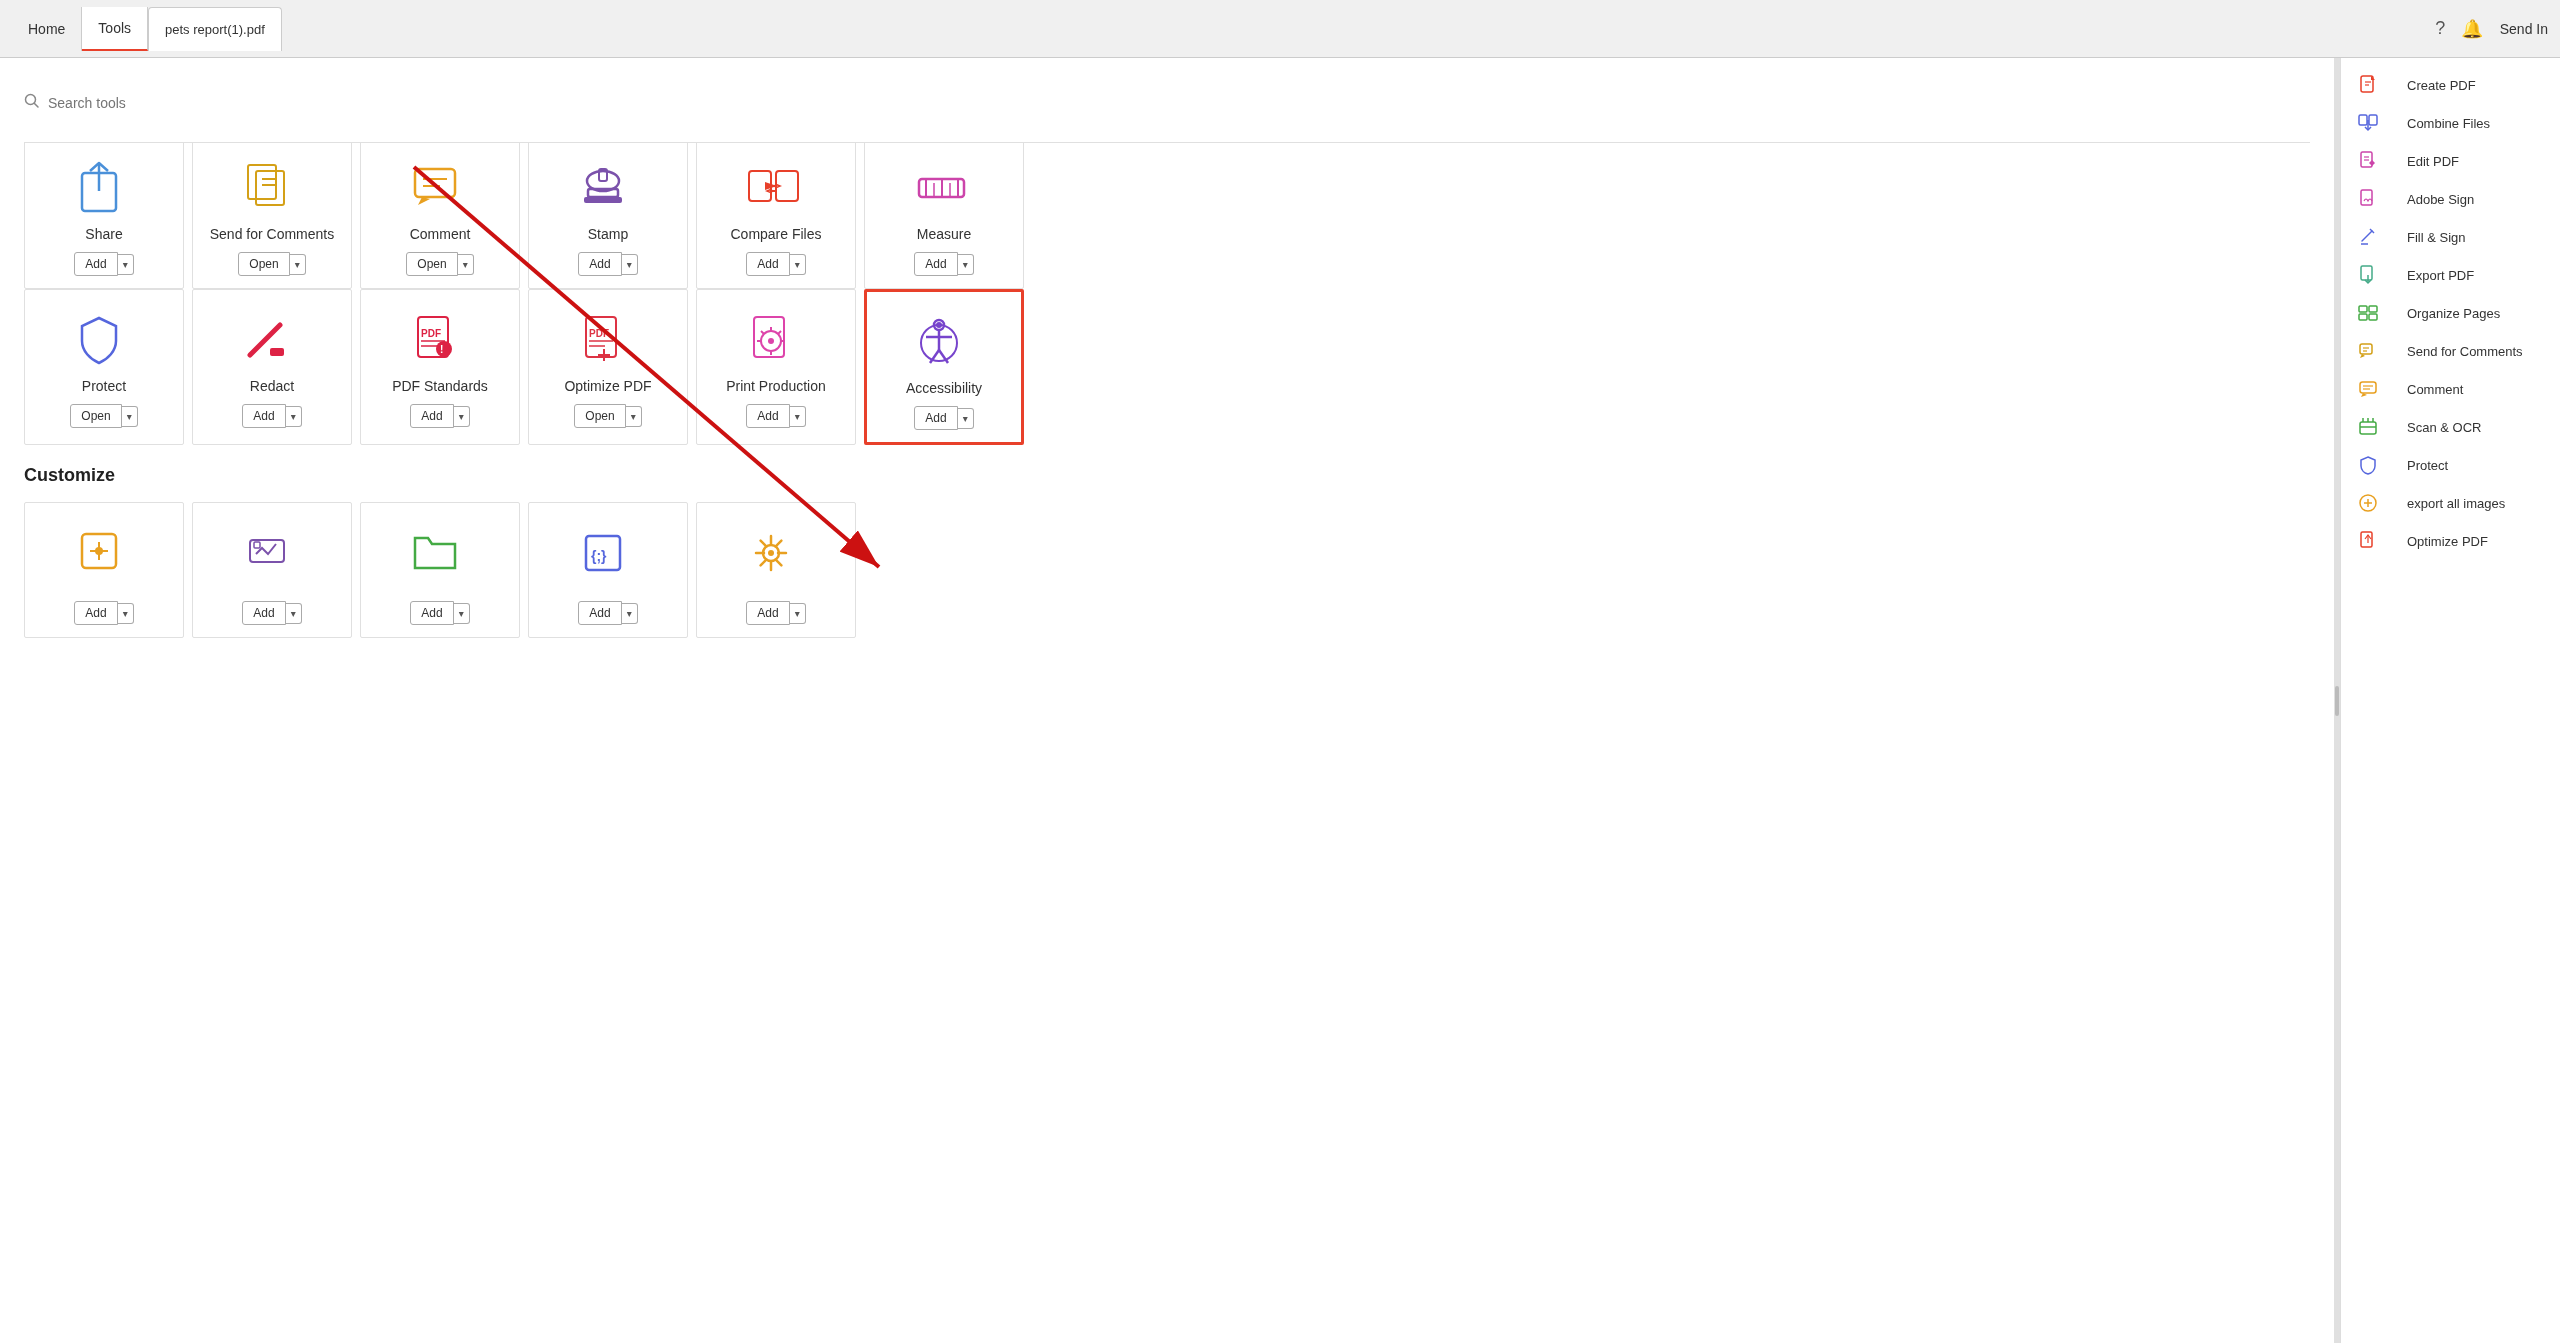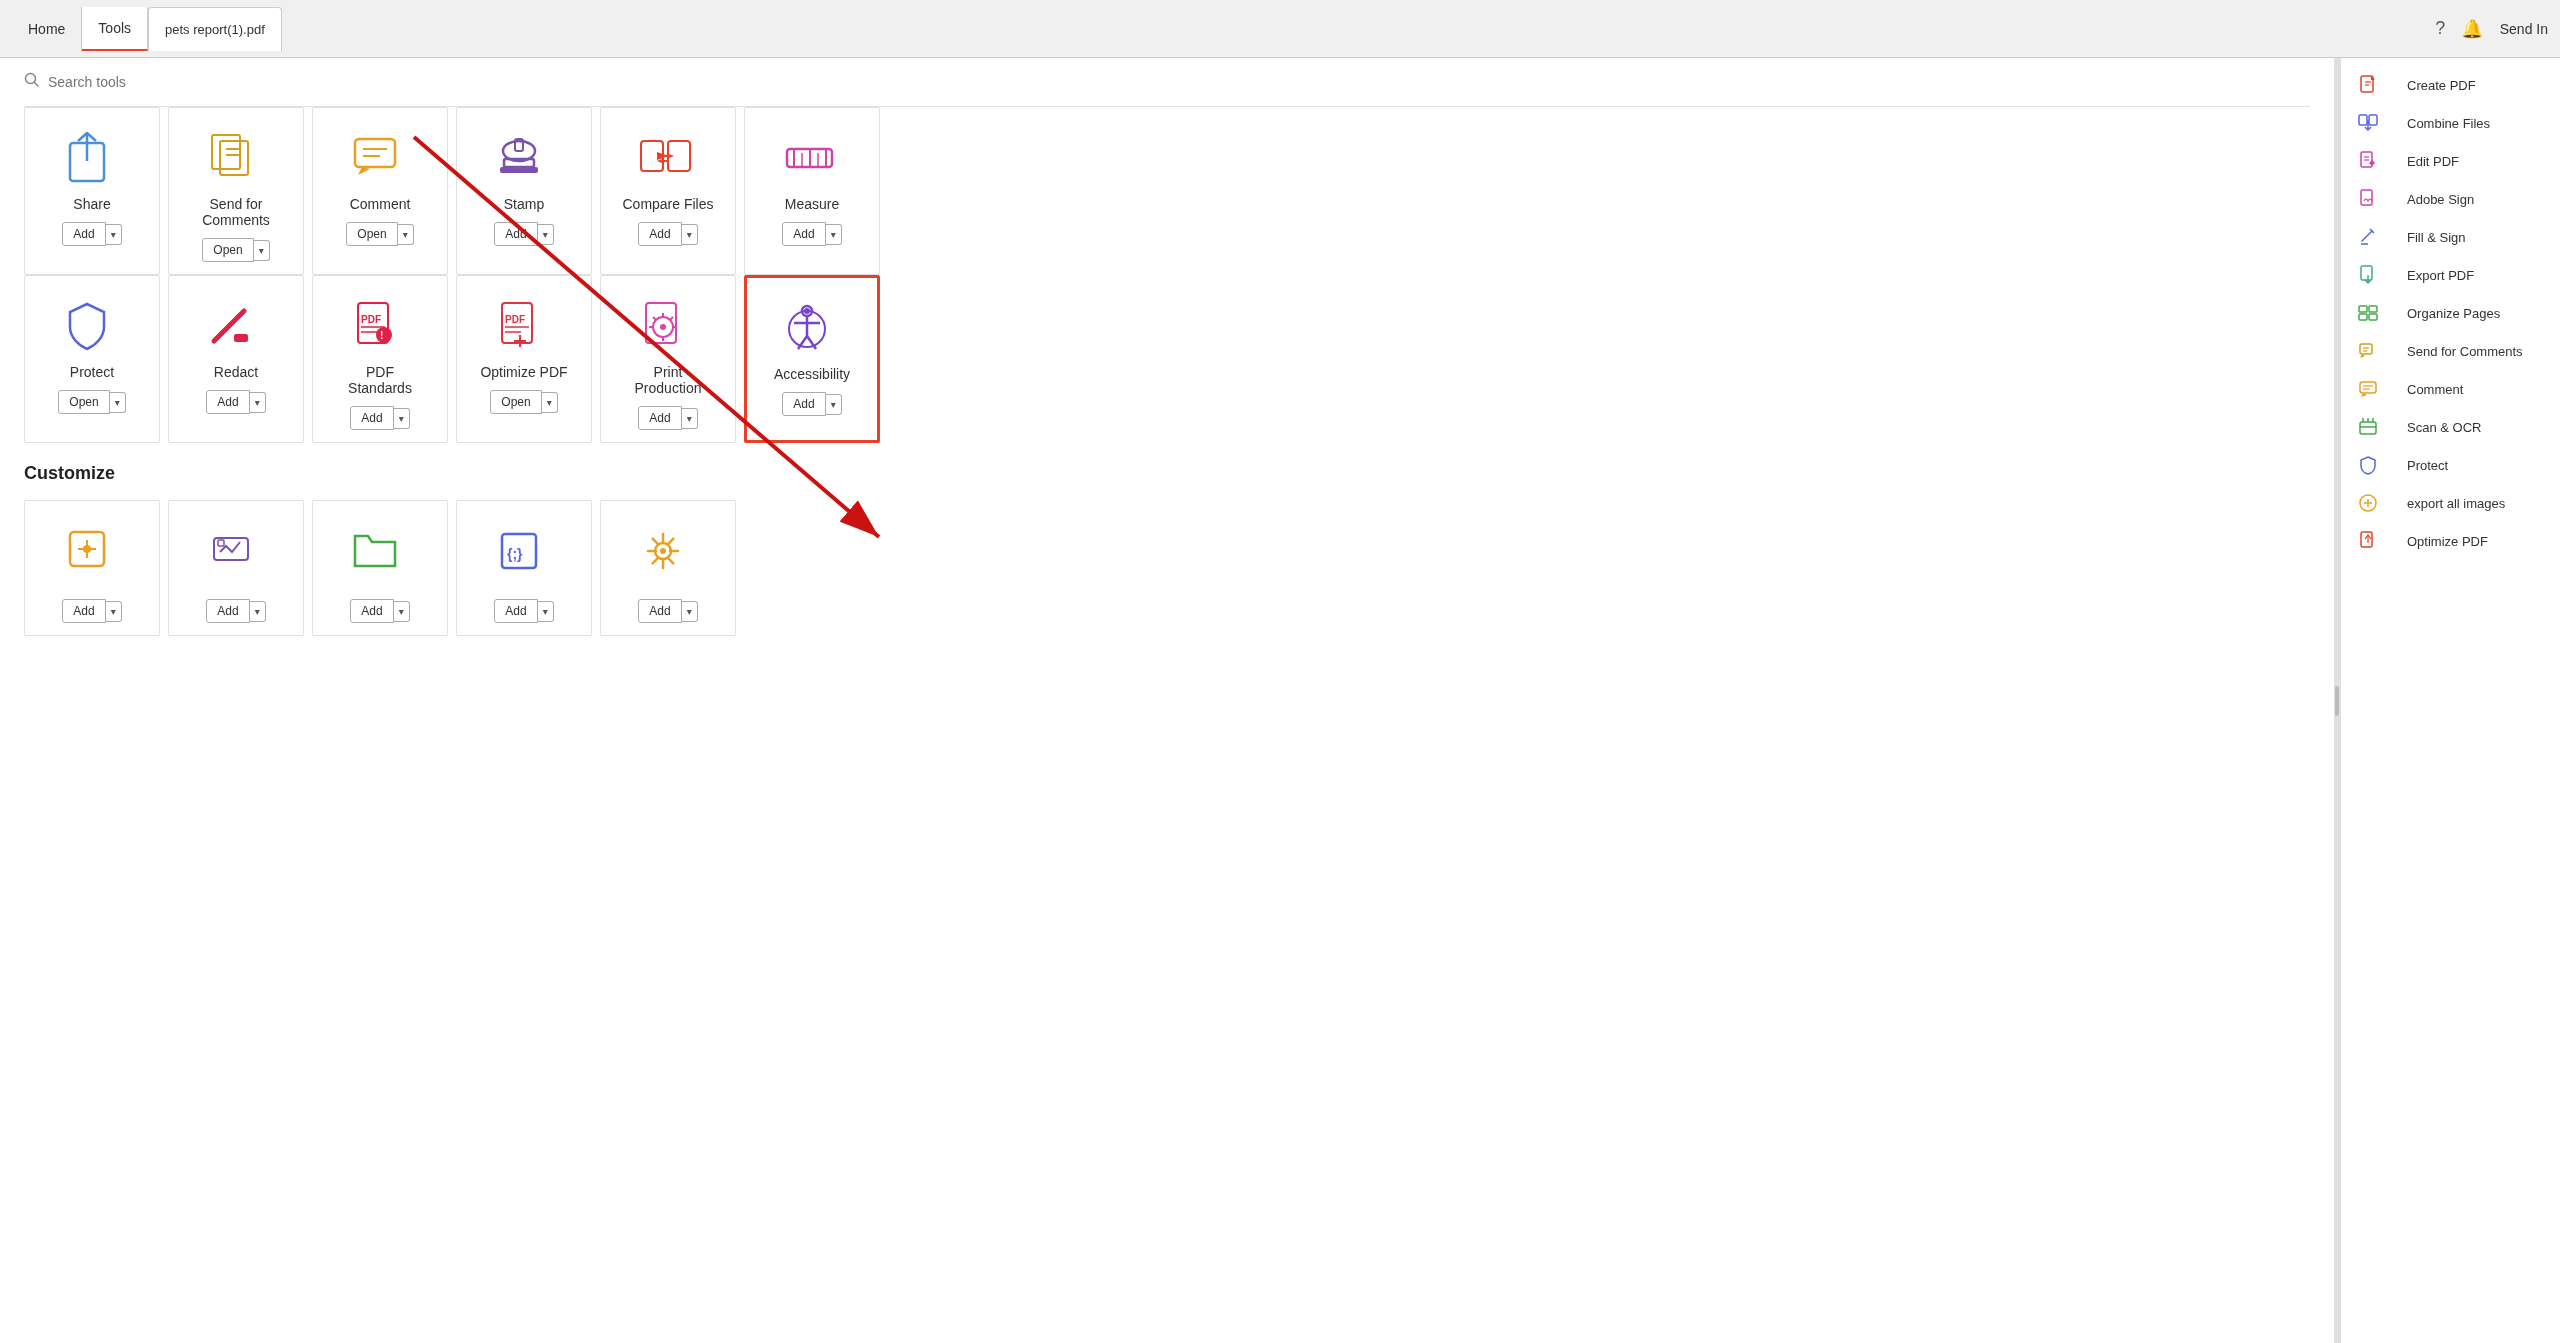--- a/index.html
+++ b/index.html
@@ -27,38 +27,38 @@
     
     .main-layout { display: flex; flex: 1; overflow: hidden; }
 
     
     .content-area {
       flex: 1; overflow-y: auto; background: #fff; padding: 0 24px 24px 24px;
     }
 
     
     .search-bar {
-      display: flex; align-items: center; padding: 14px 0; border-bottom: 1px solid #e0e0e0;
-      gap: 8px; position: sticky; top: 0; background: #fff; z-index: 10;
+      display: flex; align-items: center; padding: 29px 0; border-bottom: 1px solid #e0e0e0;
+      gap: 8px; position: sticky; top: 6px; background: #fff; z-index: 10;
     }
     .search-icon-wrap { color: #888; font-size: 16px; }
     .search-input {
       border: none; outline: none; font-size: 14px; color: #333; background: transparent;
       width: 200px;
     }
 
     
     .section-title { font-size: 18px; font-weight: 600; color: #222; margin: 20px 0 16px 0; }
 
     
     .tools-grid { display: flex; flex-wrap: wrap; gap: 8px; }
 
     .tool-card {
-      display: flex; flex-direction: column; align-items: center; padding: 20px 20px 12px;
-      width: 136px; background: #fff; border: 1px solid #e0e0e0; border-radius: 2px;
+      display: flex; flex-direction: column; align-items: center; padding: 20px 4px 12px;
+      width: 160px; background: #fff; border: 1px solid #e0e0e0; border-radius: 2px;
       cursor: pointer;
     }
     .tool-card.highlighted {
       border: 3px solid #e8402a; background: #fff;
     }
     .tool-icon { width: 60px; height: 60px; display: flex; align-items: center; justify-content: flex-start; margin-bottom: 8px; }
     .tool-name { font-size: 14px; color: #333; text-align: center; margin-bottom: 10px; font-weight: 400; }
     .tool-btn-wrap { display: flex; align-items: center; }
     .tool-btn {
       font-size: 12px; padding: 4px 10px; border: 1px solid #aaa; background: #fff;

